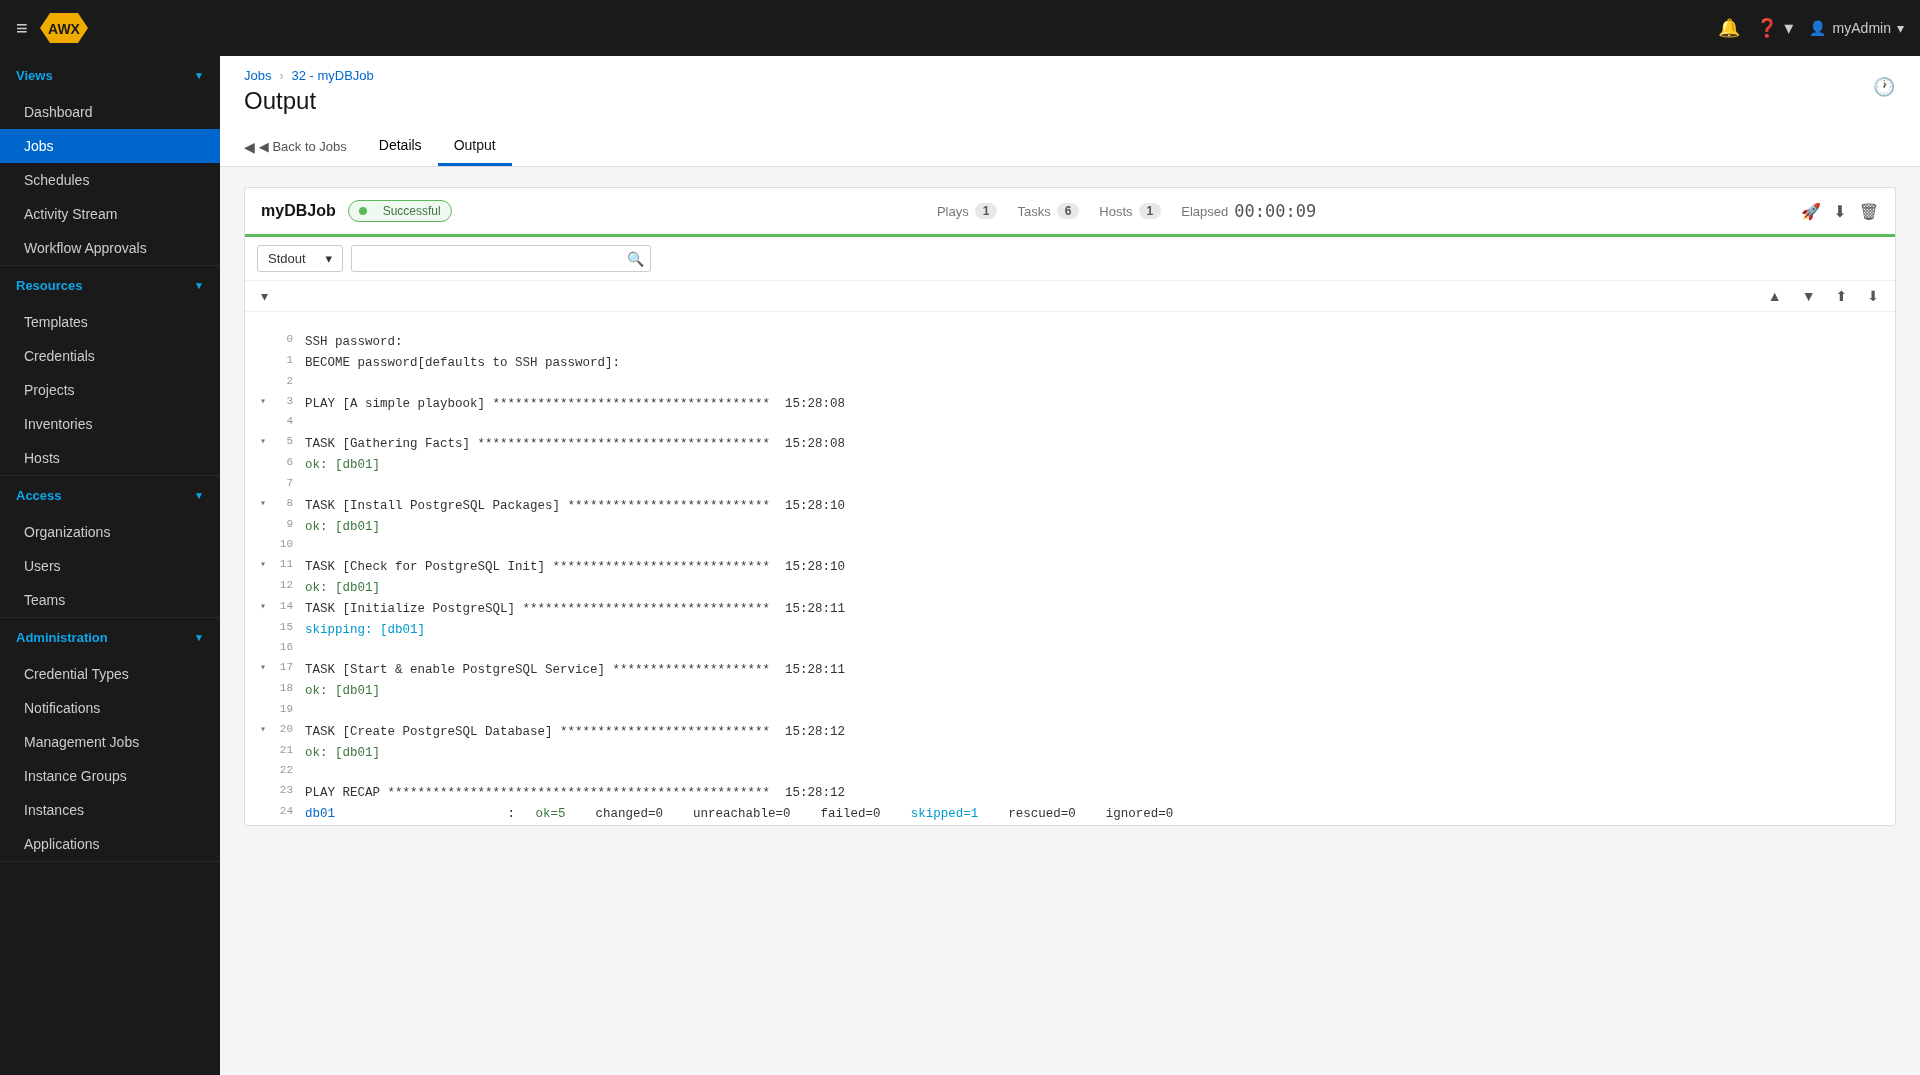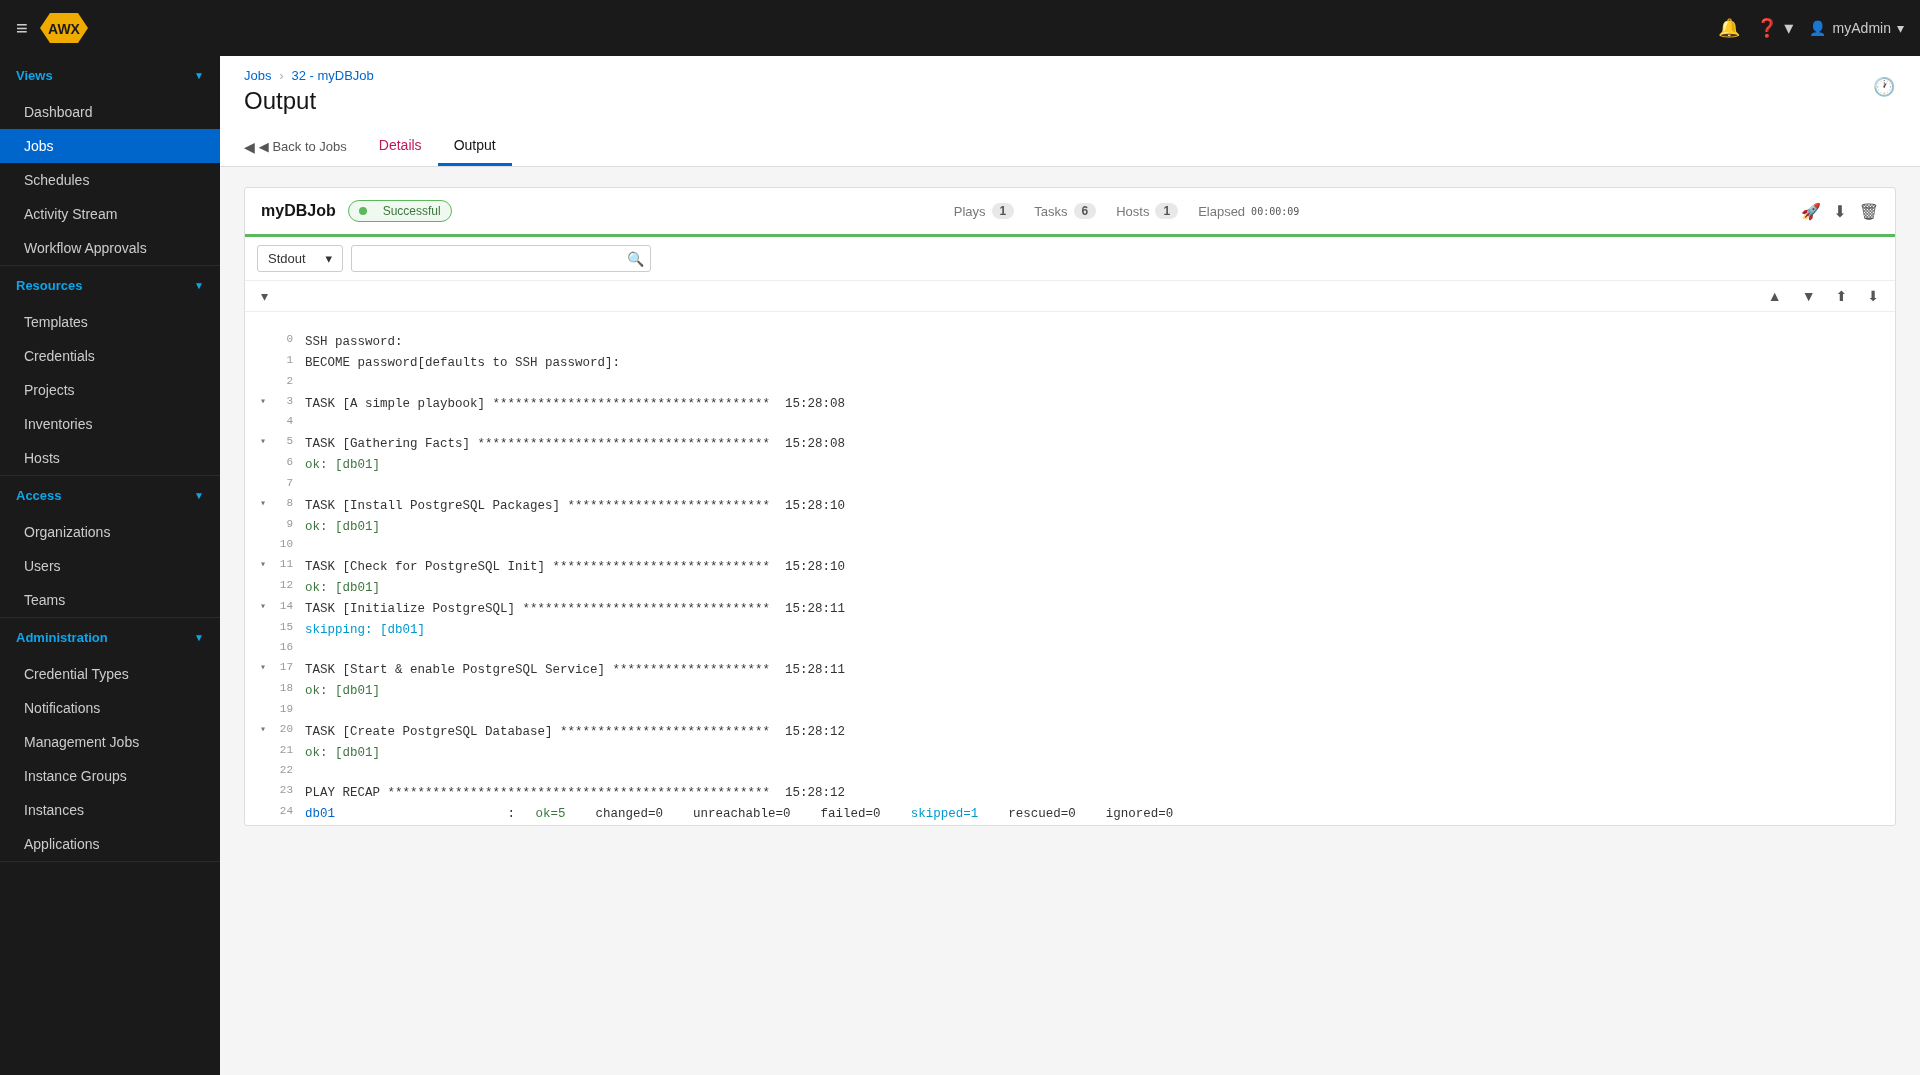--- a/index.html
+++ b/index.html
@@ -137,21 +137,21 @@
     .tabs {
       display: flex;
       align-items: center;
       gap: 0;
     }
     .tab {
       padding: 10px 16px;
       font-size: 14px;
       cursor: pointer;
       border-bottom: 3px solid transparent;
-      color: #be185d;
+      color: #000000;
       text-decoration: none;
     }
     .tab.active {
       color: #151515;
       border-bottom: 3px solid #0066cc;
       font-weight: 500;
     }
     .tab-back {
       display: flex;
       align-items: center;
@@ -225,21 +225,21 @@
     .stat-label { color: #777; }
     .stat-value {
       background: #e8e8e8;
       border-radius: 10px;
       padding: 1px 8px;
       font-size: 12px;
       font-weight: 600;
     }
     .elapsed-value {
       font-family: monospace;
-      font-size: 10px;
+      font-size: 17px;
       text-align: right;
     }
     .job-actions {
       display: flex;
       align-items: center;
       gap: 12px;
       color: #555;
       font-size: 16px;
     }
     .job-action-btn {
@@ -539,21 +539,21 @@
                 <span style="width: 12px;"></span>
                 <span class="log-line-number">2</span>
               </div>
               <div class="log-line-content"></div>
             </div>
             <div class="log-line">
               <div class="log-line-gutter">
                 <span class="log-line-collapse">▾</span>
                 <span class="log-line-number">3</span>
               </div>
-              <div class="log-line-content">TASK [A simple playbook] *************************************  15:28:08</div>
+              <div class="log-line-content">PLAY [A simple playbook] *************************************  15:28:08</div>
             </div>
             <div class="log-line">
               <div class="log-line-gutter">
                 <span style="width: 12px;"></span>
                 <span class="log-line-number">4</span>
               </div>
               <div class="log-line-content"></div>
             </div>
             <div class="log-line">
               <div class="log-line-gutter">

